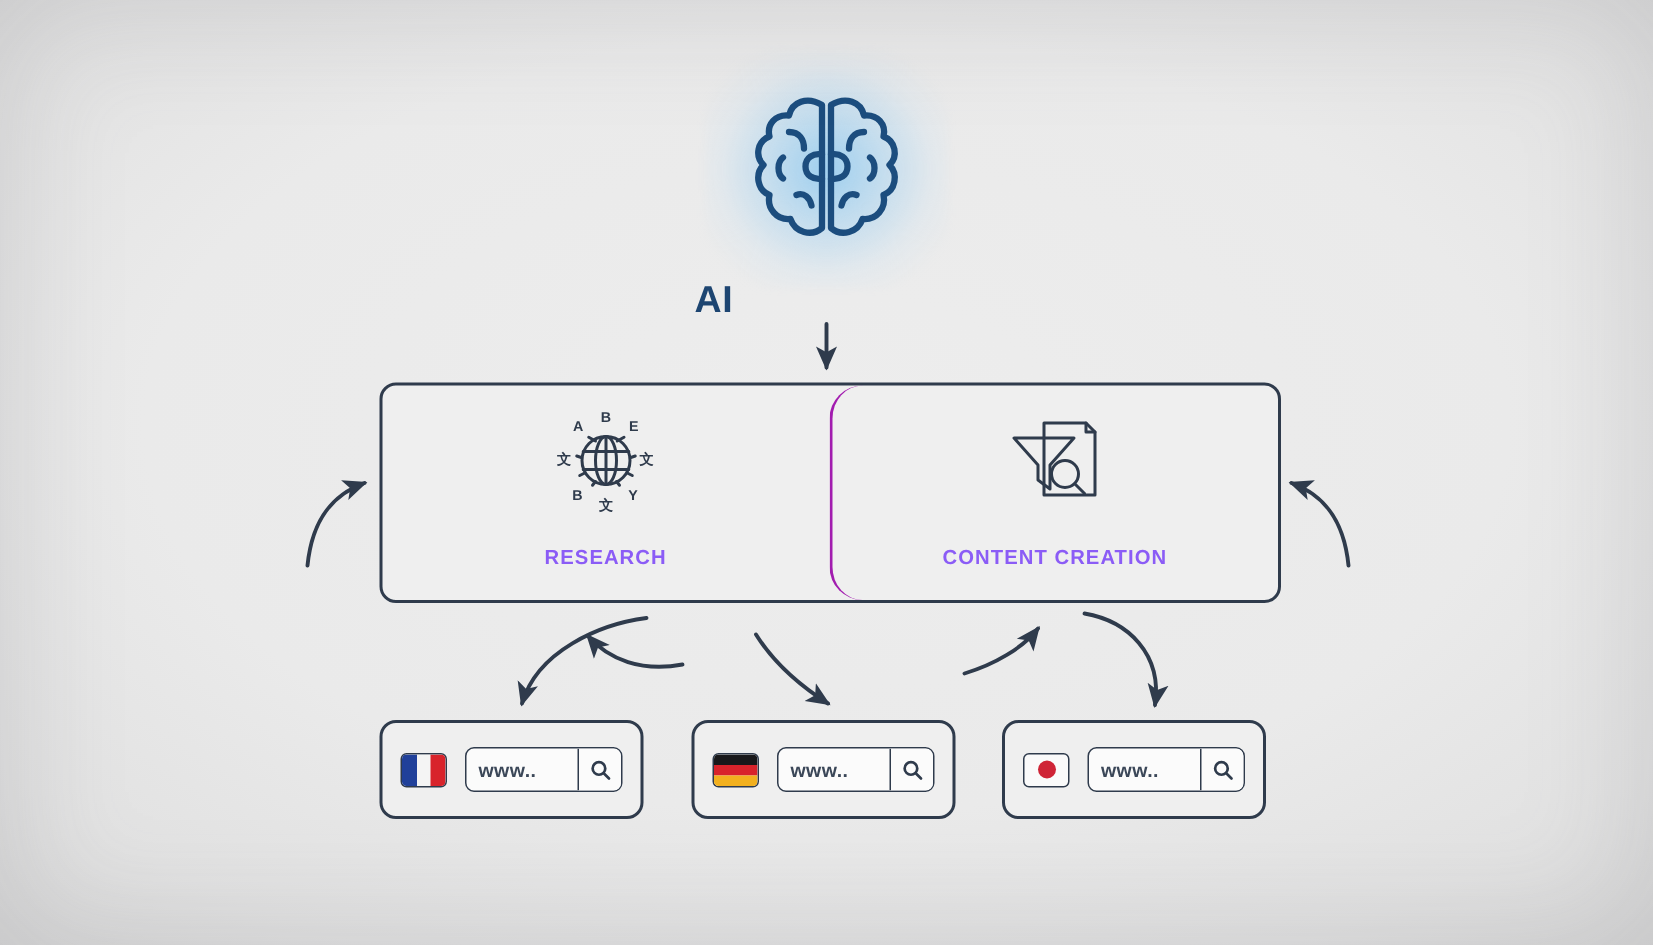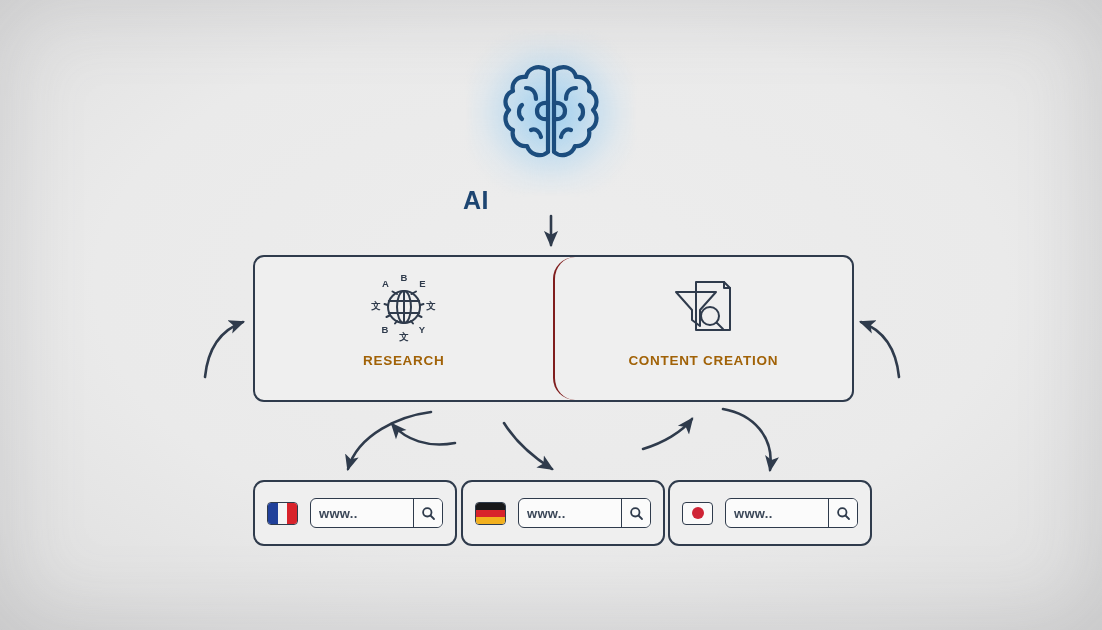--- a/index.html
+++ b/index.html
@@ -82,36 +82,36 @@
   .stage-cell {
     flex: 1 1 0;
     position: relative;
     display: flex;
     flex-direction: column;
     align-items: center;
     justify-content: flex-start;
     padding-top: 14px;
     box-sizing: border-box;
   }
-  .stage-cell + .stage-cell { border-left: 2px solid #7f1d1d; border-radius: 22px; }
+  .stage-cell + .stage-cell { border-left: 2px solid #a21caf; border-radius: 22px; }
   .stage-icon { height: 72px; display: flex; align-items: center; justify-content: center; }
   .stage-label {
-    margin-top: 9px;
+    margin-top: 20px;
     font-size: 13.5px;
     font-weight: bold;
-    color: #a16207;
+    color: #8b5cf6;
     letter-spacing: 0.7px;
     text-align: center;
     line-height: 1.28;
   }
 
   
   .search-card {
     position: absolute;
-    width: 204px;
+    width: 176px;
     height: 66px;
     border: 2px solid #2f3b4c;
     border-radius: 11px;
     background: #efefef;
     display: flex;
     align-items: center;
     padding: 0 12px;
     box-sizing: border-box;
   }
   #search-card-fr { left: 253px; top: 480px; }

